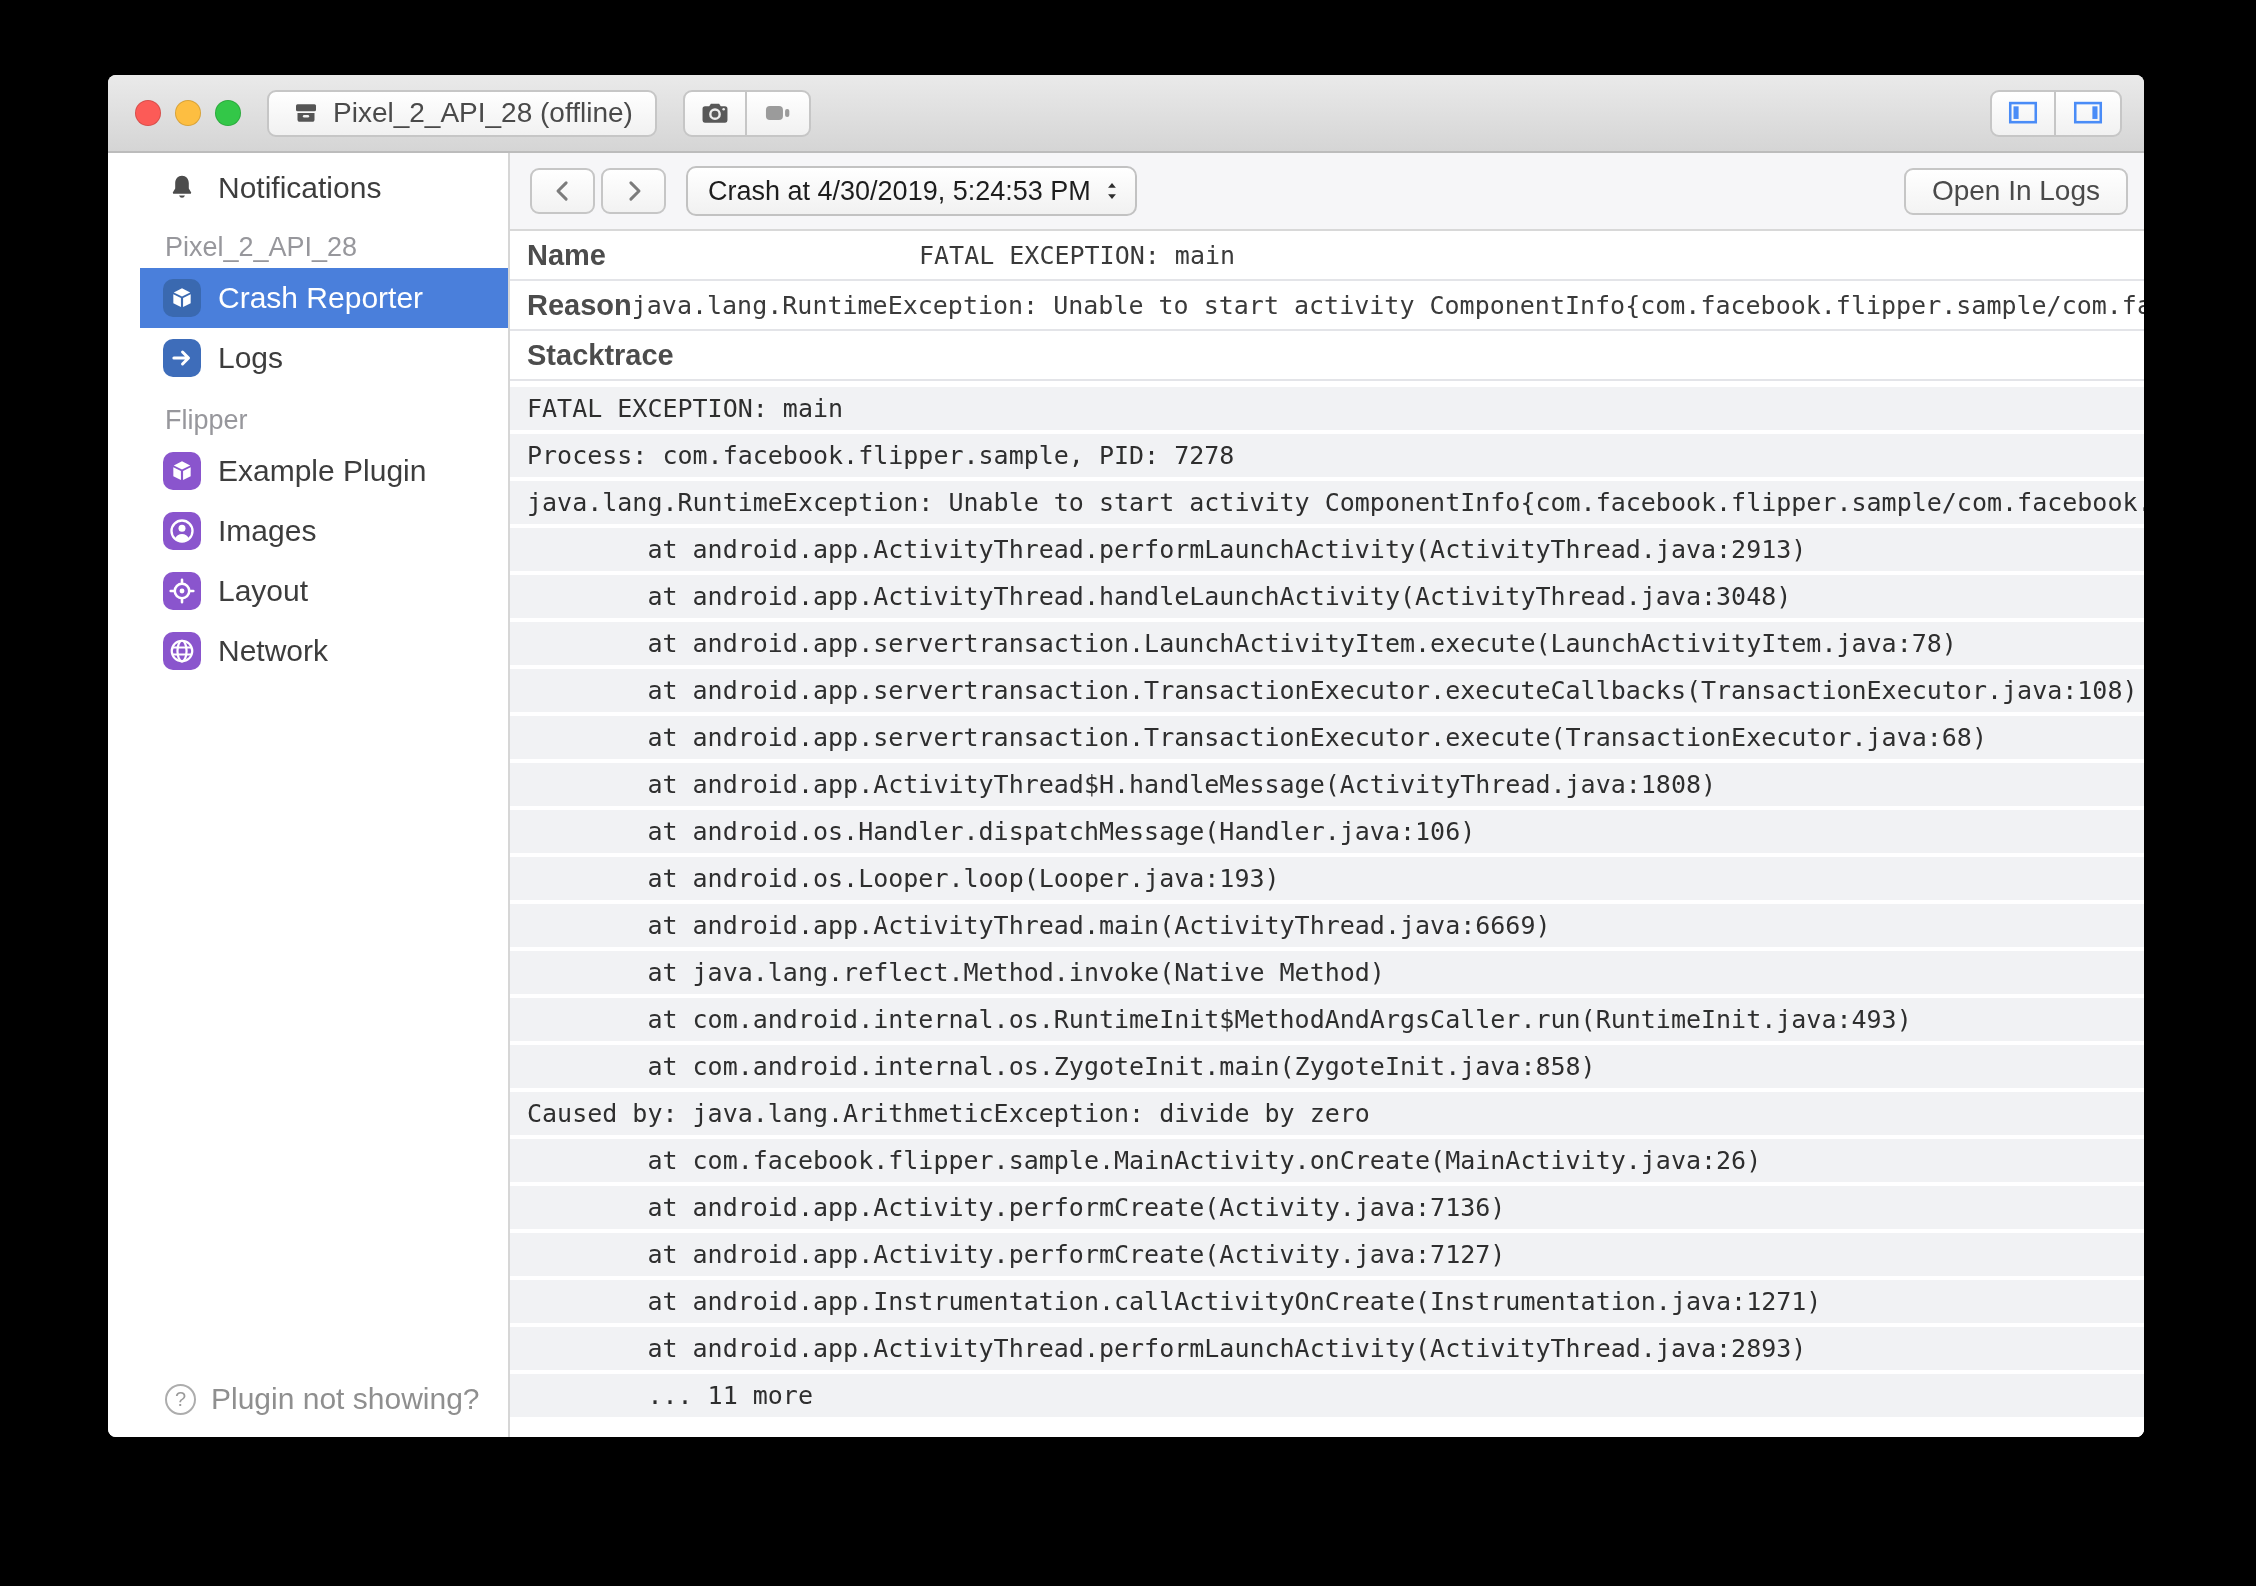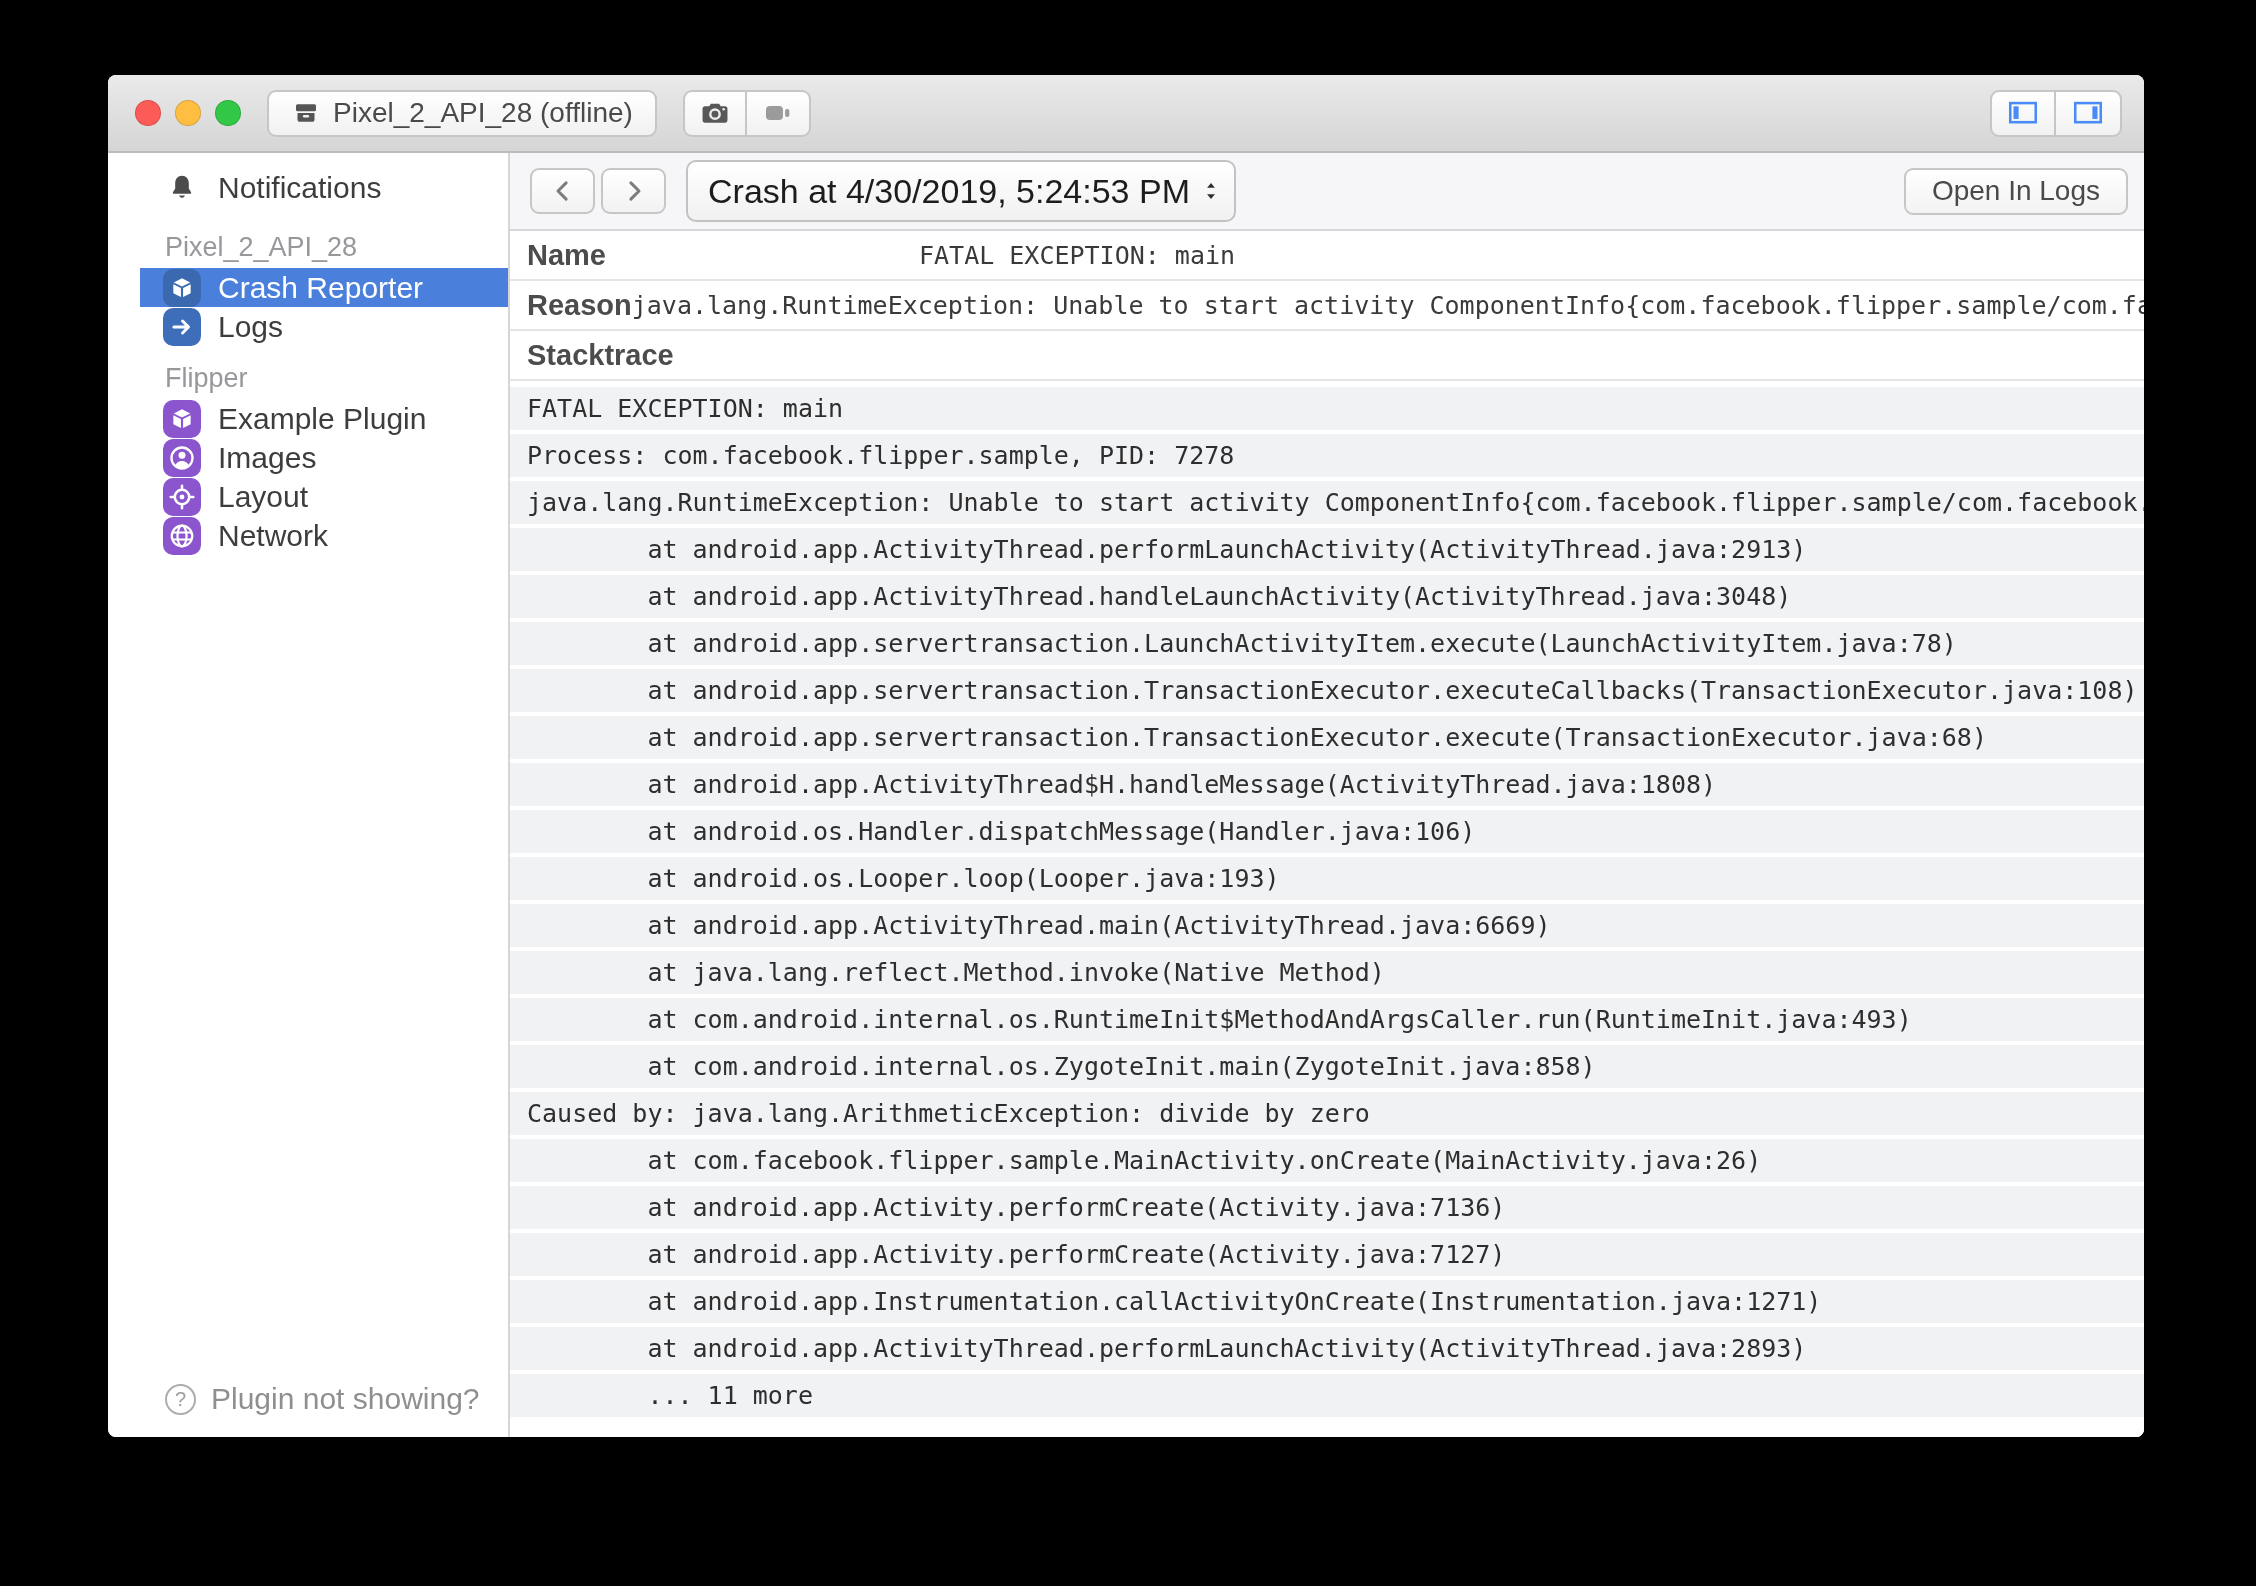--- a/index.html
+++ b/index.html
@@ -27,41 +27,41 @@
   .seg{width:64px;}
   .seg.first{border-radius:9px 0 0 9px;}
   .seg.last{border-radius:0 9px 9px 0;border-left:none;}
   .tb-spacer{flex:1;}
   .toggles{display:flex;margin-right:22px;}
   .toggle{width:66px;}
   
   .main{flex:1;display:flex;min-height:0;}
   .sidebar{flex:0 0 402px;width:402px;background:#fff;border-right:2px solid #d6d6d6;
     display:flex;flex-direction:column;padding-top:8px;padding-left:32px;}
-  .side-item{height:39px;flex:0 0 54px;display:flex;align-items:center;padding-left:23px;gap:17px;
+  .side-item{height:60px;flex:0 0 54px;display:flex;align-items:center;padding-left:23px;gap:17px;
     font-size:30px;color:#3d3d3d;white-space:nowrap;}
   .side-item .tile{width:38px;height:38px;border-radius:10px;flex:0 0 38px;
     display:flex;align-items:center;justify-content:center;}
   .side-item.selected{background:var(--accent-blue);color:#fff;}
   .side-header{font-size:27px;color:#97979c;margin:17px 0 5px 25px;}
   .side-fill{flex:1;}
   .side-footer{flex:0 0 76px;display:flex;align-items:center;gap:15px;padding-left:25px;
     font-size:30px;color:#8f8f8f;}
   .qmark{width:31px;height:31px;border:2px solid #adadad;border-radius:50%;flex:0 0 31px;
     display:flex;align-items:center;justify-content:center;font-size:20px;color:#9b9b9b;}
   
   .content{flex:1;display:flex;flex-direction:column;min-width:0;background:#fff;}
   .toolbar{flex:0 0 78px;background:#f6f6f8;border-bottom:2px solid #d8d8d8;
     display:flex;align-items:center;padding:0 16px 0 20px;}
   .nav-btn{width:65px;height:46px;background:linear-gradient(#ffffff,#f2f2f2);
     border:2px solid #c6c6c6;border-radius:9px;display:flex;align-items:center;justify-content:center;}
   .nav-btn + .nav-btn{margin-left:6px;}
-  .selector{margin-left:20px;height:62px;border:2px solid #c2c2c2;border-radius:10px;
+  .selector{margin-left:20px;height:50px;border:2px solid #c2c2c2;border-radius:10px;
     background:linear-gradient(#ffffff,#f1f1f1);display:flex;align-items:center;gap:8px;
-    font-size:34px;color:#1d1d1d;padding:0 10px 0 20px;white-space:nowrap;}
+    font-size:27px;color:#1d1d1d;padding:0 10px 0 20px;white-space:nowrap;}
   .toolbar-spacer{flex:1;}
   .openlogs{height:47px;padding:0 26px;background:linear-gradient(#ffffff,#f3f3f3);
     border:2px solid #c6c6c6;border-radius:9px;display:flex;align-items:center;
     font-size:28px;color:#4a4a4a;white-space:nowrap;}
   .crash-row{flex:0 0 50px;height:50px;border-bottom:2px solid #e3e4e8;display:flex;
     align-items:center;padding-left:17px;white-space:pre;overflow:hidden;}
   .crash-label{font-weight:bold;font-size:29px;color:#4c4c4c;flex:0 0 auto;}
   .crash-value{font-family:"DejaVu Sans Mono",monospace;font-size:25px;color:#3a3a3a;}
   .name-row .crash-value{margin-left:313px;}
   .stack-list{flex:1;overflow:hidden;background:#fff;padding-top:6px;}

